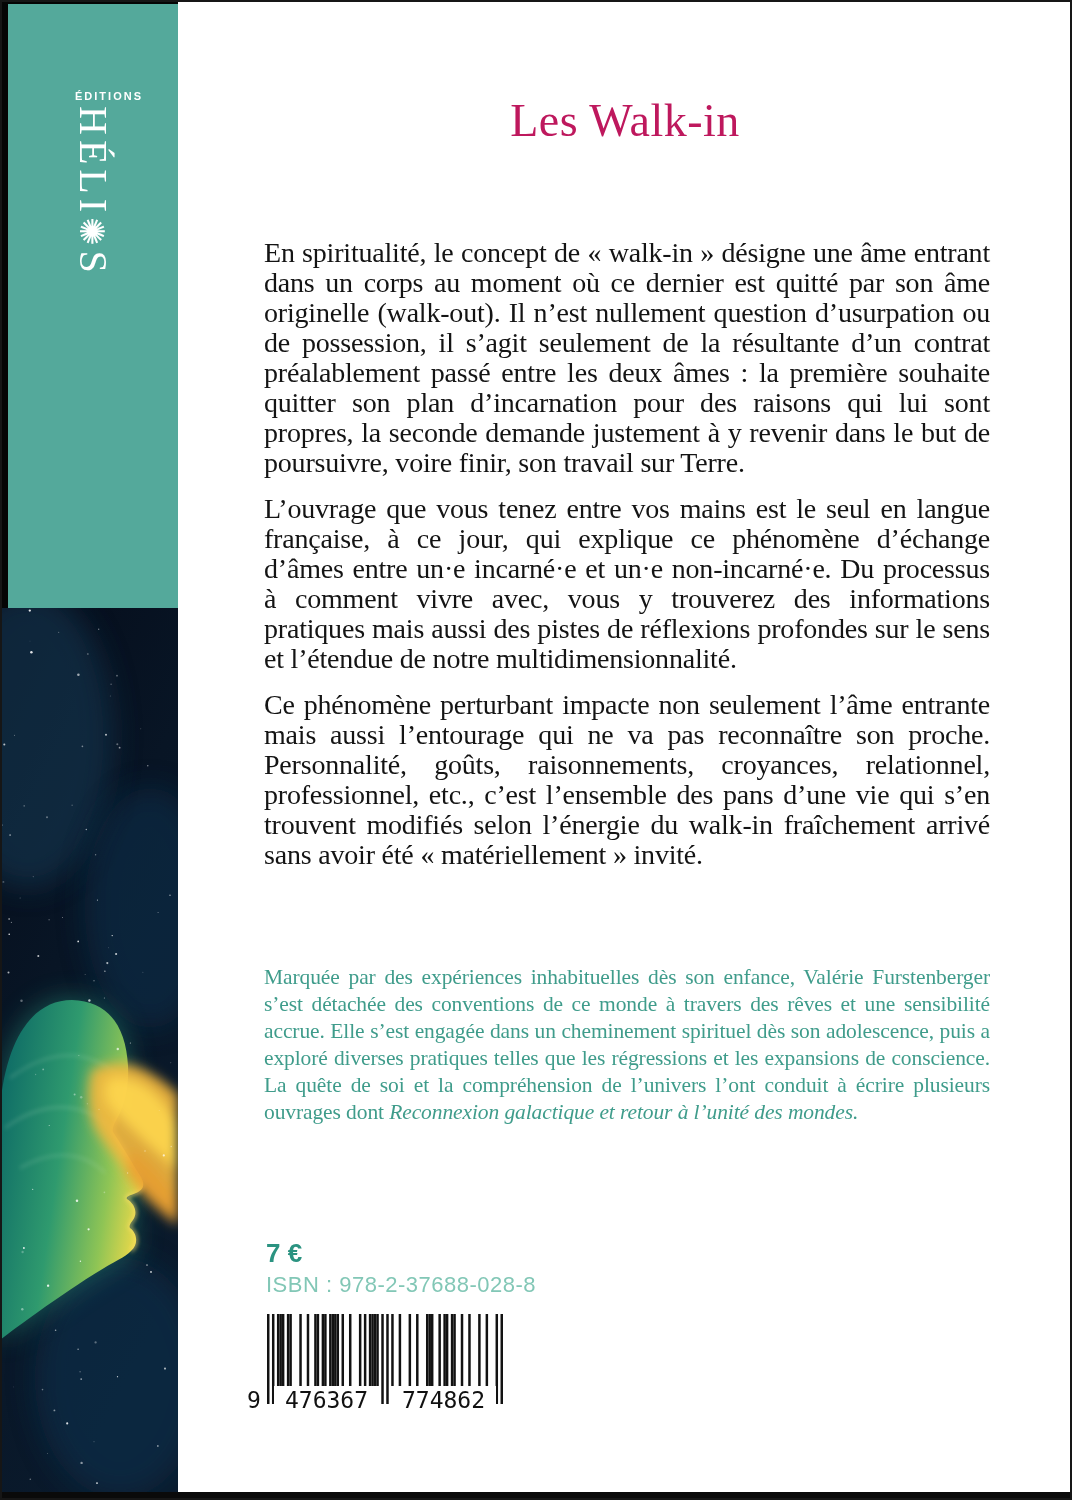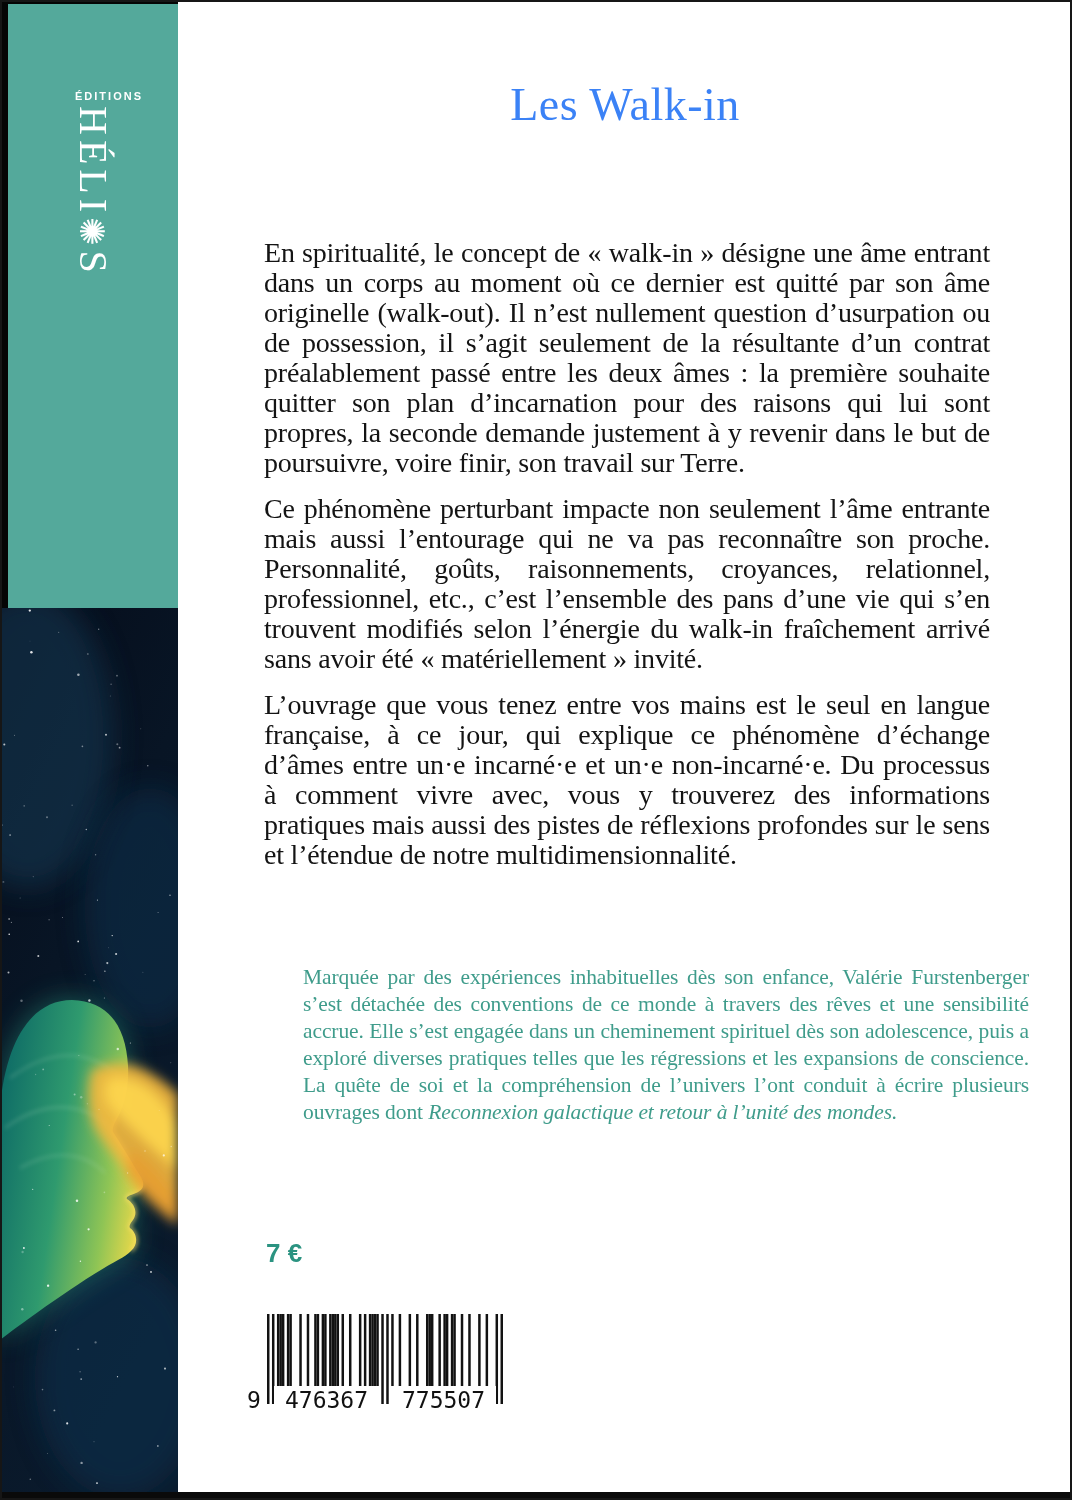--- a/index.html
+++ b/index.html
@@ -28,38 +28,38 @@
     font-family:"DejaVu Sans",sans-serif;font-size:34px;letter-spacing:5px;
   }
   .cosmic{position:absolute;left:0;top:608px;width:178px;height:884px;}
   .cosmic svg{display:block;width:178px;height:884px;}
 
   
   .bottom-strip{position:absolute;left:0;bottom:0;width:100%;height:8px;background:#0a0a0a;z-index:40;}
 
   
   .title{
-    position:absolute;left:178px;right:0;top:78px;margin:0;
-    text-align:center;font-weight:normal;color:#3b82f6;
+    position:absolute;left:178px;right:0;top:78px;margin:16px;
+    text-align:center;font-weight:normal;color:#be185d;
     font-size:46px;letter-spacing:0.5px;
   }
 
   
   .body-text{
     position:absolute;left:264px;top:238px;width:726px;
     color:#141414;font-size:28px;line-height:30px;
     text-align:justify;letter-spacing:-0.2px;
   }
   .body-text p{margin:0 0 16px 0;}
 
   
   .bio{
     position:absolute;left:264px;top:964px;width:726px;
     color:#3f9c8b;font-size:21.5px;line-height:27px;
-    text-align:justify;letter-spacing:-0.1px;margin-left:39px;
+    text-align:justify;letter-spacing:-0.1px;
   }
   .bio em{font-style:italic;}
 
   
   .price{
     position:absolute;left:266px;top:1238px;
     font-family:"Liberation Sans",sans-serif;font-weight:bold;
     font-size:26px;color:#2b9381;
   }
   .isbn{
@@ -236,27 +236,28 @@
             <circle cx="55.6" cy="722.2" r="0.81" fill="#ffffff" opacity="0.59"></circle>
           </g>
       </svg>
     </div>
   </div>
 
   <h1 class="title">Les Walk-in</h1>
 
   <div class="body-text">
     <p>En spiritualité, le concept de « walk-in » désigne une âme entrant dans un corps au moment où ce dernier est quitté par son âme originelle (walk-out). Il n’est nullement question d’usurpation ou de possession, il s’agit seulement de la résultante d’un contrat préalablement passé entre les deux âmes : la première souhaite quitter son plan d’incarnation pour des raisons qui lui sont propres, la seconde demande justement à y revenir dans le but de poursuivre, voire finir, son travail sur Terre.</p>
+    <p>L’ouvrage que vous tenez entre vos mains est le seul en langue française, à ce jour, qui explique ce phénomène d’échange d’âmes entre un·e incarné·e et un·e non-incarné·e. Du processus à comment vivre avec, vous y trouverez des informations pratiques mais aussi des pistes de réflexions profondes sur le sens et l’étendue de notre multidimensionnalité.</p>
     <p>Ce phénomène perturbant impacte non seulement l’âme entrante mais aussi l’entourage qui ne va pas reconnaître son proche. Personnalité, goûts, raisonnements, croyances, relationnel, professionnel, etc., c’est l’ensemble des pans d’une vie qui s’en trouvent modifiés selon l’énergie du walk-in fraîchement arrivé sans avoir été « matériellement » invité.</p>
-    <p>L’ouvrage que vous tenez entre vos mains est le seul en langue française, à ce jour, qui explique ce phénomène d’échange d’âmes entre un·e incarné·e et un·e non-incarné·e. Du processus à comment vivre avec, vous y trouverez des informations pratiques mais aussi des pistes de réflexions profondes sur le sens et l’étendue de notre multidimensionnalité.</p>
   </div>
 
   <div class="bio"><span>Marquée par des expériences inhabituelles dès son enfance, Valérie Furstenberger s’est détachée des conventions de ce monde à travers des rêves et une sensibilité accrue. Elle s’est engagée dans un cheminement spirituel dès son adolescence, puis a exploré diverses pratiques telles que les régressions et les expansions de conscience. La quête de soi et la compréhension de l’univers l’ont conduit à écrire plusieurs ouvrages dont </span><em>Reconnexion galactique et retour à l’unité des mondes.</em></div>
 
   <div class="price">7 €</div>
+  <div class="isbn">ISBN : 978-2-37688-028-8</div>
 
   <div class="barcode">
     <svg id="barcode-svg" viewBox="0 0 95 36" preserveAspectRatio="none" aria-hidden="true">
         <rect x="0" y="0" width="1" height="36" fill="#121212"></rect>
         <rect x="2" y="0" width="1" height="36" fill="#121212"></rect>
         <rect x="4" y="0" width="1" height="31" fill="#121212"></rect>
         <rect x="5" y="0" width="1" height="31" fill="#121212"></rect>
         <rect x="6" y="0" width="1" height="31" fill="#121212"></rect>
         <rect x="8" y="0" width="1" height="31" fill="#121212"></rect>
         <rect x="9" y="0" width="1" height="31" fill="#121212"></rect>
@@ -294,17 +295,17 @@
         <rect x="75" y="0" width="1" height="31" fill="#121212"></rect>
         <rect x="78" y="0" width="1" height="31" fill="#121212"></rect>
         <rect x="81" y="0" width="1" height="31" fill="#121212"></rect>
         <rect x="85" y="0" width="1" height="31" fill="#121212"></rect>
         <rect x="88" y="0" width="1" height="31" fill="#121212"></rect>
         <rect x="92" y="0" width="1" height="36" fill="#121212"></rect>
         <rect x="94" y="0" width="1" height="36" fill="#121212"></rect>
       </svg>
     <span class="bc-digit bc-first">9</span>
     <span class="bc-digit bc-g1">476367</span>
-    <span class="bc-digit bc-g2">775507</span>
+    <span class="bc-digit bc-g2">774862</span>
   </div>
 
   <div class="bottom-strip"></div>
 </div>
 
 </body></html>

